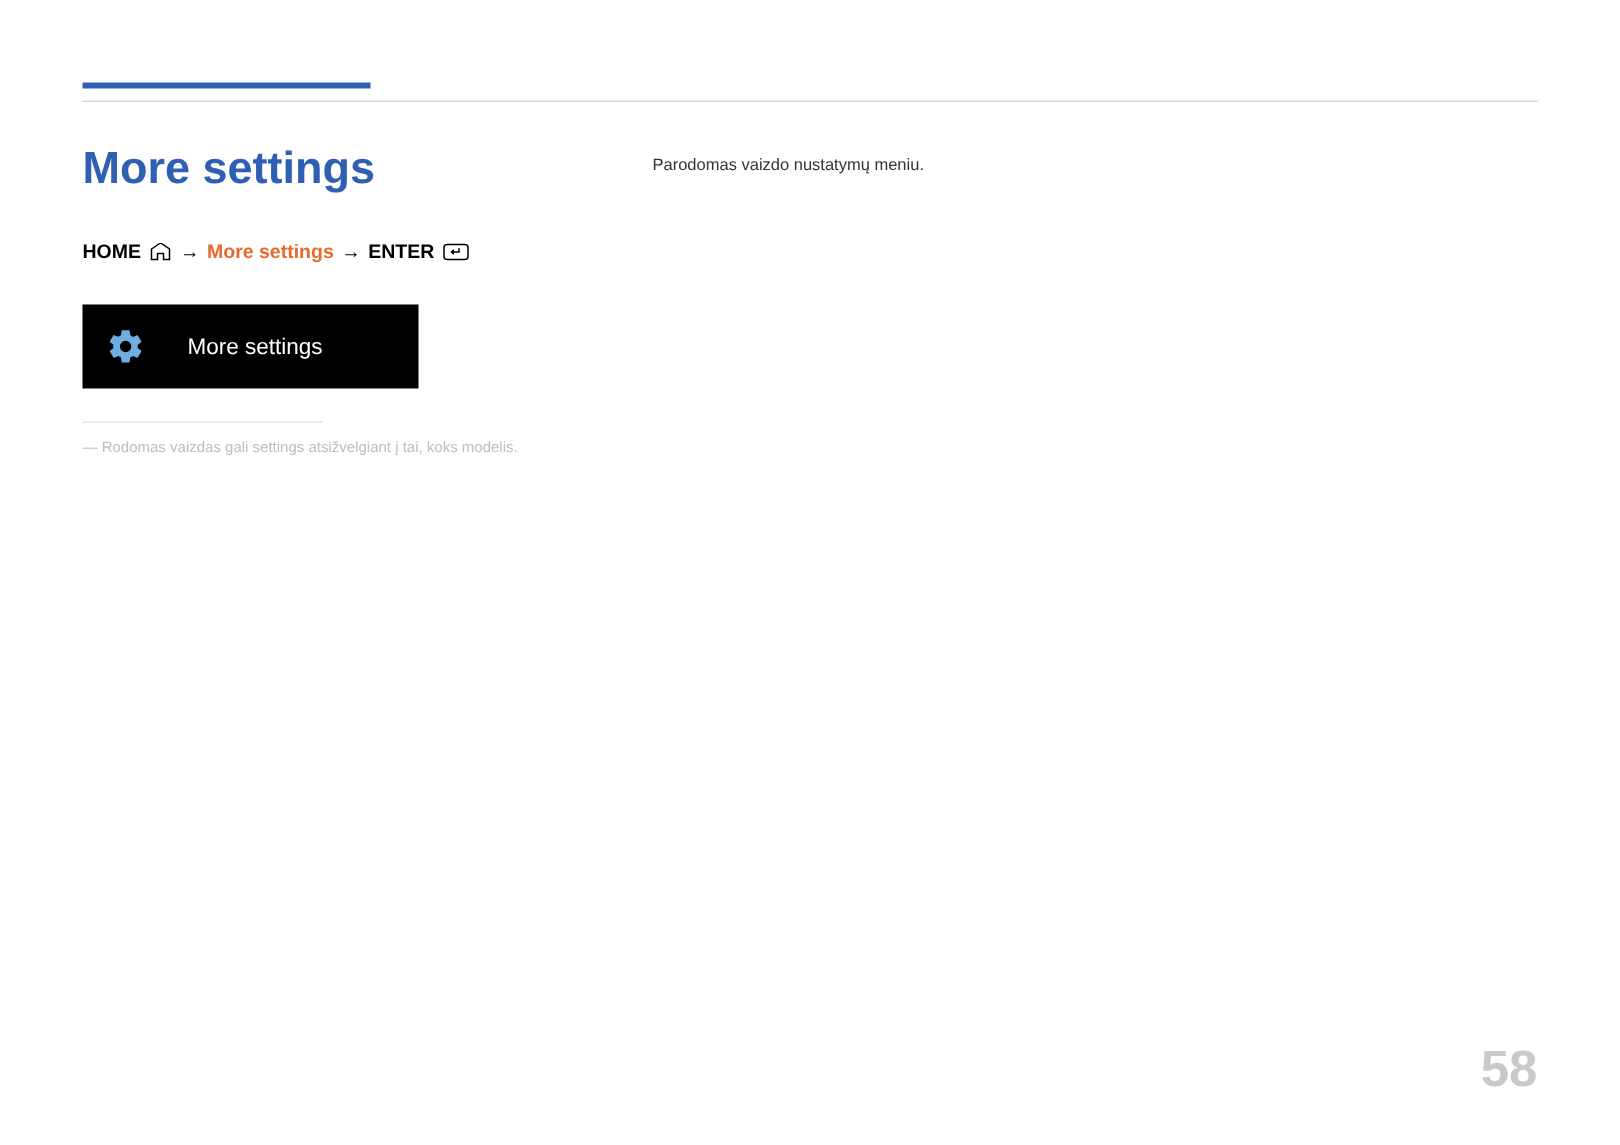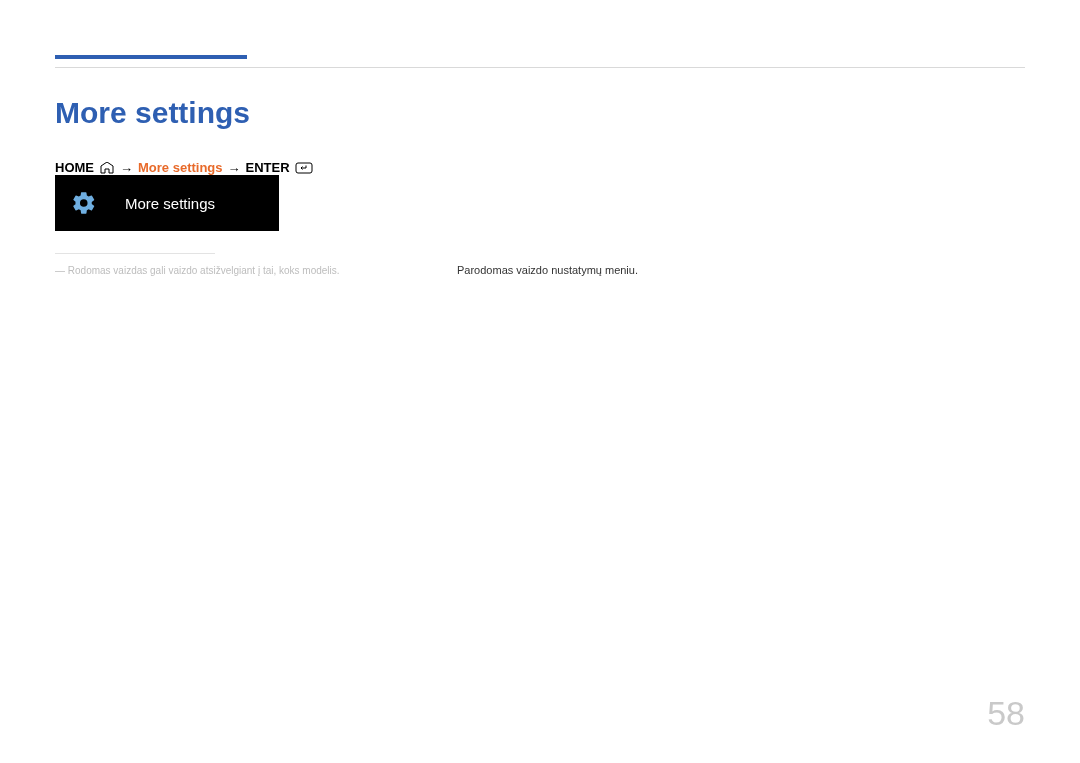--- a/index.html
+++ b/index.html
@@ -20,22 +20,21 @@
       margin-bottom: 8px;
     }
     .top-rule {
       width: 970px;
       height: 1px;
       background: #d9d9d9;
       margin-bottom: 28px;
     }
     .columns {
       display: flex;
-      gap: 82px;
-      align-items: flex-end;
+      gap: 60px;
     }
     .col-left {
       width: 320px;
     }
     .col-right {
       flex: 1;
       padding-top: 6px;
     }
     .heading {
       font-size: 30px;
@@ -43,21 +42,21 @@
       color: #2e5fb2;
       margin-bottom: 30px;
     }
     .breadcrumb {
       font-size: 13px;
       font-weight: 700;
       color: #000;
       display: flex;
       align-items: center;
       gap: 5px;
-      margin-bottom: 0;
+      margin-bottom: 28px;
       flex-wrap: wrap;
     }
     .breadcrumb .active { color: #e86a2a; }
     .bc-icon {
       display: inline-flex;
       align-items: center;
     }
     .tile {
       width: 224px;
       height: 56px;
@@ -93,21 +92,21 @@
       font-size: 11px;
       color: #333;
       line-height: 1.5;
     }
     .page-number {
       position: absolute;
       right: 55px;
       bottom: 30px;
       font-size: 34px;
       color: #c9c9c9;
-      font-weight: 400;
+      font-weight: 700;
     }
   </style>
 </head>
 <body>
 
 <div class="page">
   <div class="top-accent"></div>
   <div class="top-rule"></div>
 
   <div class="columns">
@@ -140,21 +139,21 @@
           <svg width="26" height="26" viewBox="0 0 24 24">
             <path fill="#6faee0" d="M19.14,12.94a7.07,7.07,0,0,0,.05-.94,7.07,7.07,0,0,0-.05-.94l2.11-1.65a.5.5,0,0,0,.12-.64l-2-3.46a.5.5,0,0,0-.61-.22l-2.49,1a7,7,0,0,0-1.63-.94l-.38-2.65A.5.5,0,0,0,13.77,2H9.77a.5.5,0,0,0-.49.42L8.9,5.07a7,7,0,0,0-1.63.94l-2.49-1a.5.5,0,0,0-.61.22l-2,3.46a.5.5,0,0,0,.12.64L4.4,11a7.07,7.07,0,0,0-.5.94,7.07,7.07,0,0,0,.5.94L2.29,14.53a.5.5,0,0,0-.12.64l2,3.46a.5.5,0,0,0,.61.22l2.49-1a7,7,0,0,0,1.63.94l.38,2.65a.5.5,0,0,0,.49.42h4a.5.5,0,0,0,.49-.42l.38-2.65a7,7,0,0,0,1.63-.94l2.49,1a.5.5,0,0,0,.61-.22l2-3.46a.5.5,0,0,0-.12-.64ZM11.77,15.5A3.5,3.5,0,1,1,15.27,12,3.5,3.5,0,0,1,11.77,15.5Z"></path>
           </svg>
         </span>
         <span class="tile-label">More settings</span>
       </div>
 
       <div class="line-sep"></div>
 
       <div class="note">
-        <span>― </span><span>Rodomas vaizdas gali vaizdo atsižvelgiant į tai, koks modelis.</span>
+        <span>― </span><span>Rodomas vaizdas gali settings atsižvelgiant į tai, koks modelis.</span>
       </div>
 
     </div>
 
     <div class="col-right">
       <p class="body-text">Parodomas vaizdo nustatymų meniu.</p>
     </div>
 
   </div>
 </div>

